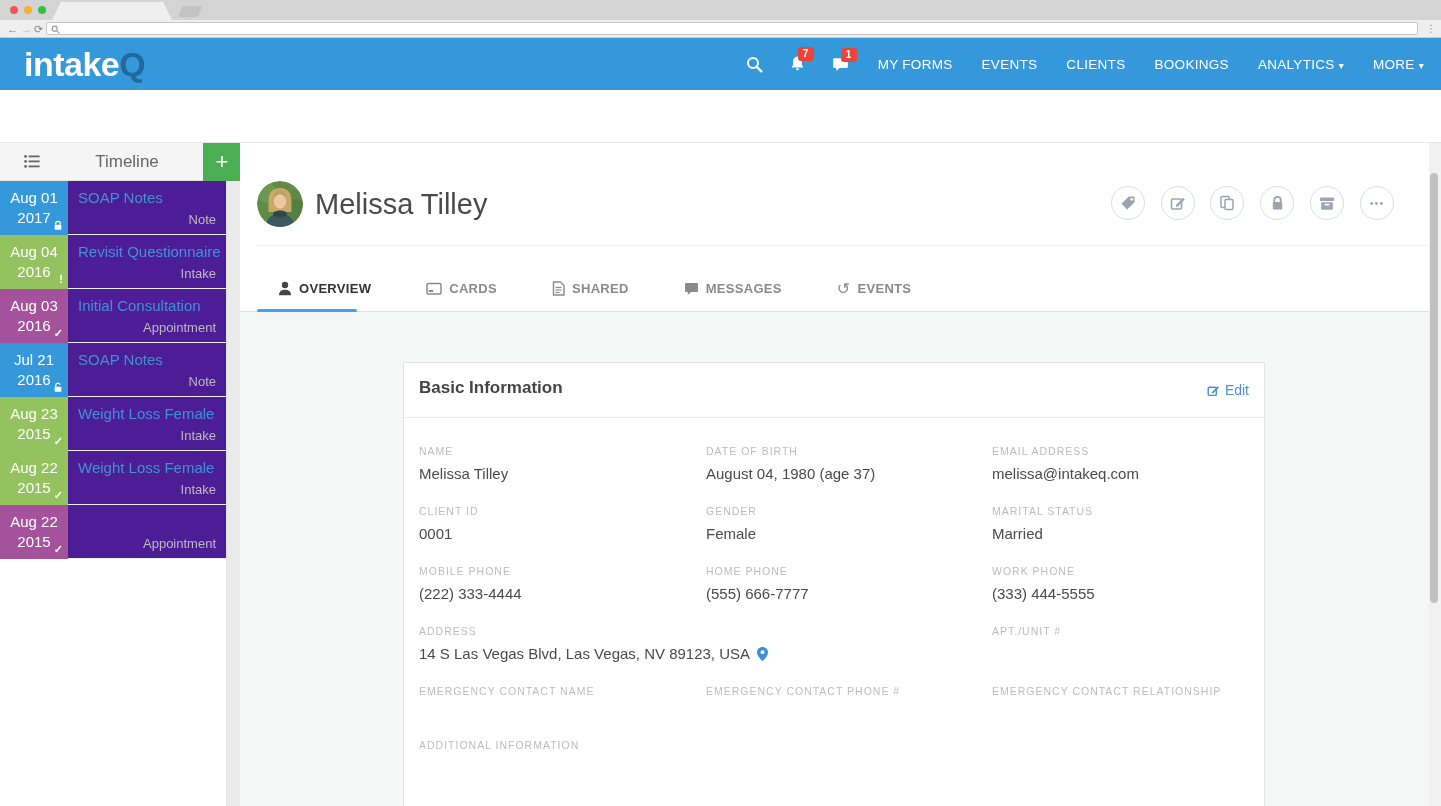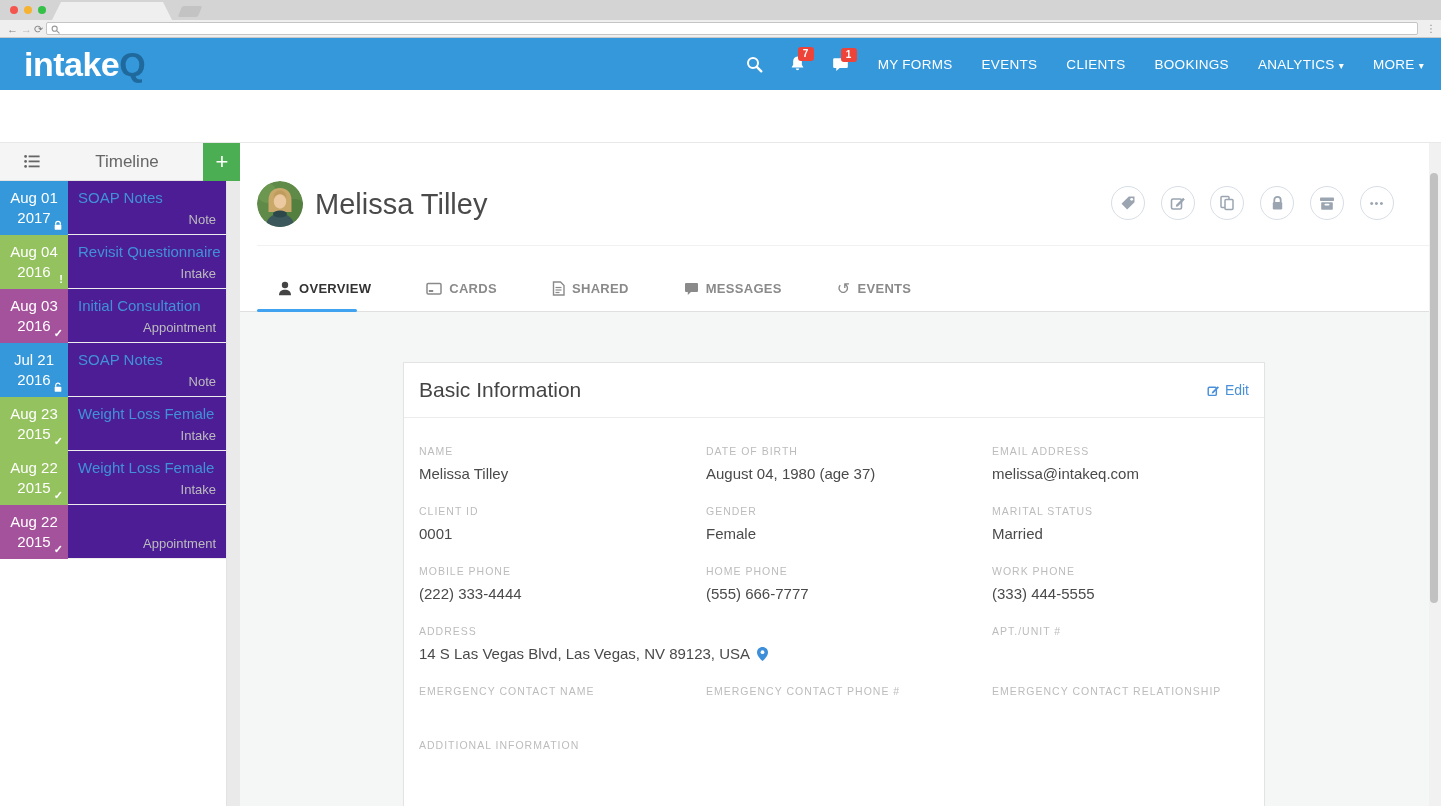--- a/index.html
+++ b/index.html
@@ -81,21 +81,21 @@
   .tab { display:flex; align-items:center; gap:7px; margin-right:55px; font-size:13px; font-weight:700; color:#8a8a8a;
     letter-spacing:0.3px; cursor:pointer; white-space:nowrap; }
   .tab.active { color:#333; }
   .tab .hist-glyph { font-size:16px; font-weight:400; line-height:13px; }
   .tab-underline { position:absolute; left:17px; top:166px; width:100px; height:3px; background:#41a2ef; border-radius:2px; }
 
   
   .card { position:absolute; left:163px; top:219px; width:862px; height:470px; background:#fff;
     border:1px solid #e3e3e3; box-shadow:0 1px 1px rgba(0,0,0,0.04); }
   .card-header { position:relative; height:55px; border-bottom:1px solid #ececec; }
-  .card-title { position:absolute; left:15px; top:15px; font-size:21px; color:#444; font-weight:400; }
+  .card-title { position:absolute; left:15px; top:15px; font-size:17px; color:#444; font-weight:700; }
   .edit-link { position:absolute; right:15px; top:19px; display:flex; align-items:center; gap:5px;
     color:#4a90d9; font-size:14px; cursor:pointer; }
   .field { position:absolute; width:280px; }
   .f-label { font-size:10.5px; color:#bcbcbc; letter-spacing:1px; }
   .f-value { font-size:15px; color:#4a4a4a; margin-top:8px; display:flex; align-items:center; gap:7px; white-space:nowrap; }
   .field.wide { width:560px; }
 
   
   .scrollbar { position:absolute; left:1429px; top:143px; width:12px; height:663px; background:#f1f1f1; }
   .scroll-thumb { position:absolute; left:1px; top:30px; width:8px; height:430px; background:#c1c1c1; border-radius:4px; cursor:pointer; }

